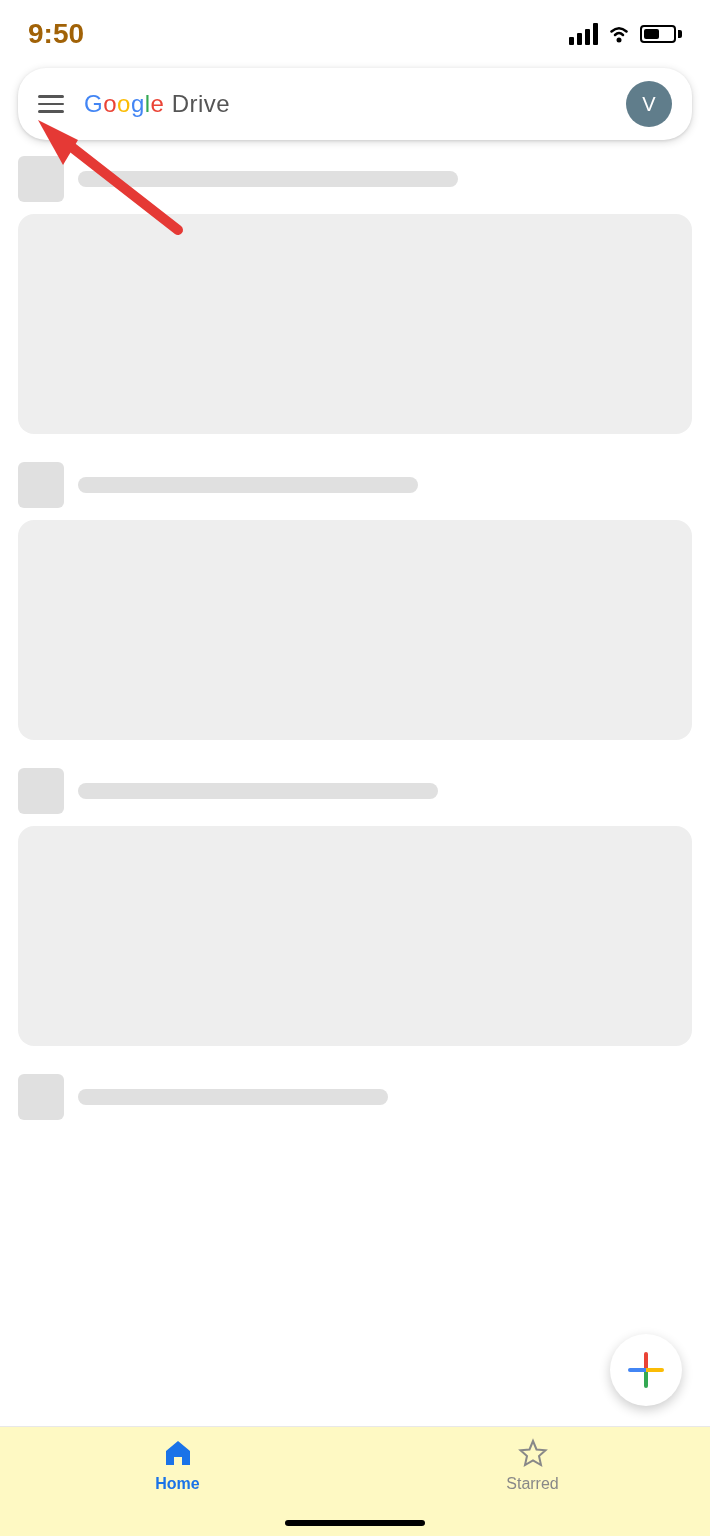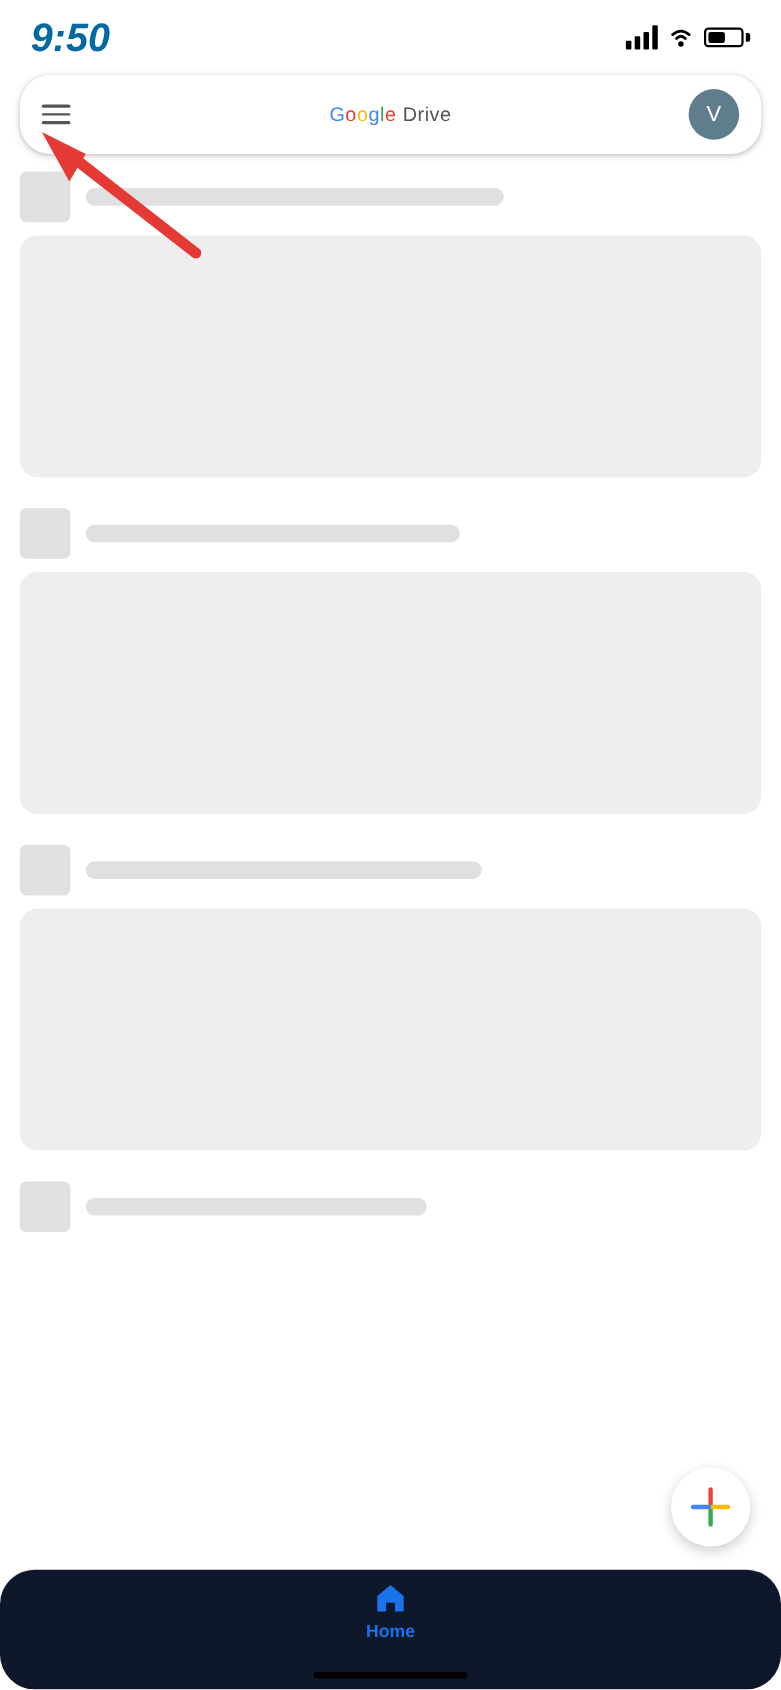--- a/index.html
+++ b/index.html
@@ -17,24 +17,23 @@
     
     .status-bar {
       display: flex;
       justify-content: space-between;
       align-items: center;
       padding: 18px 28px 10px 28px;
       height: 60px;
     }
 
     .status-time {
-      font-size: 36px;
+      font-size: 28px;
       font-weight: 700;
-      color: #0369a1;
-      font-style: italic;
+      color: #a16207;
     }
 
     .status-icons {
       display: flex;
       align-items: center;
       gap: 8px;
     }
 
     .signal-bars {
       display: flex;
@@ -102,22 +101,22 @@
 
     .menu-line {
       width: 26px;
       height: 2.5px;
       background: #555;
       border-radius: 2px;
     }
 
     .header-title {
       flex: 1;
-      text-align: center;
-      font-size: 18px;
+      text-align: left;
+      font-size: 24px;
       font-weight: 400;
       letter-spacing: 0.5px;
     }
 
     .google-g { color: #4285F4; }
     .google-o1 { color: #EA4335; }
     .google-o2 { color: #FBBC05; }
     .google-g2 { color: #4285F4; }
     .google-l { color: #34A853; }
     .google-e { color: #EA4335; }
@@ -234,26 +233,25 @@
       background: linear-gradient(to right, #4285F4 50%, #FBBC05 50%);
     }
 
     
     .bottom-nav {
       position: absolute;
       bottom: 0;
       left: 0;
       right: 0;
       height: 110px;
-      background: #0f172a;
+      background: #fef9c3;
       border-top: 1px solid #e8e8e8;
       display: flex;
       align-items: flex-start;
       padding-top: 10px;
-      border-radius: 32px;
     }
 
     .nav-item {
       flex: 1;
       display: flex;
       flex-direction: column;
       align-items: center;
       gap: 6px;
       cursor: pointer;
     }
@@ -384,17 +382,23 @@
 </div>
 
 <div class="bottom-nav">
   <div class="nav-item active">
     <svg width="32" height="32" viewBox="0 0 32 32">
       <path d="M4 14 L16 4 L28 14 L28 28 L20 28 L20 20 L12 20 L12 28 L4 28 Z" fill="#1a73e8"></path>
     </svg>
     <span class="nav-label" style="color:#1a73e8;font-weight:600">Home</span>
   </div>
 
+  <div class="nav-item">
+    <svg width="32" height="32" viewBox="0 0 32 32">
+      <path d="M16 4 L19.5 12.5 L28.5 13.2 L22 19 L24 28 L16 23.5 L8 28 L10 19 L3.5 13.2 L12.5 12.5 Z" stroke="#888" stroke-width="2" fill="none"></path>
+    </svg>
+    <span class="nav-label">Starred</span>
+  </div>
 
 
 </div>
 
 <div class="home-indicator"></div>
 
 </body></html>

